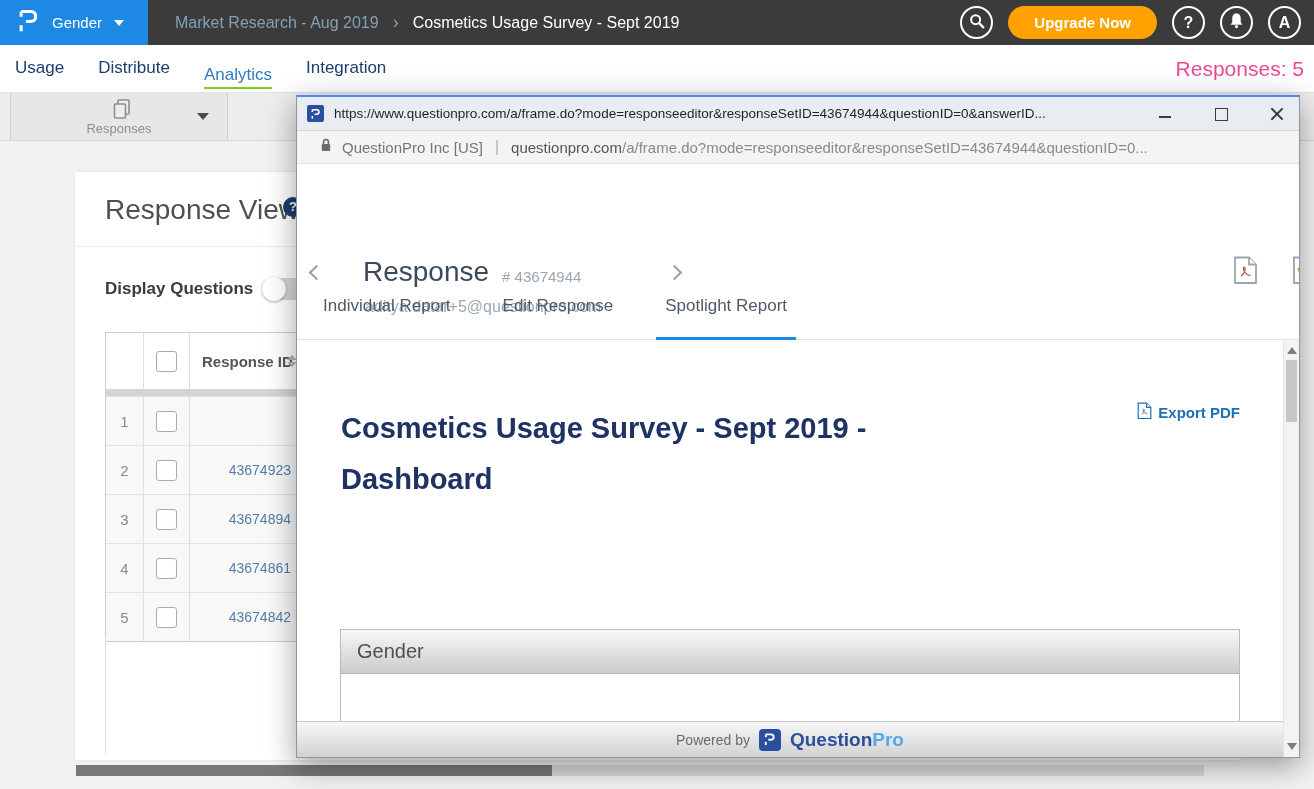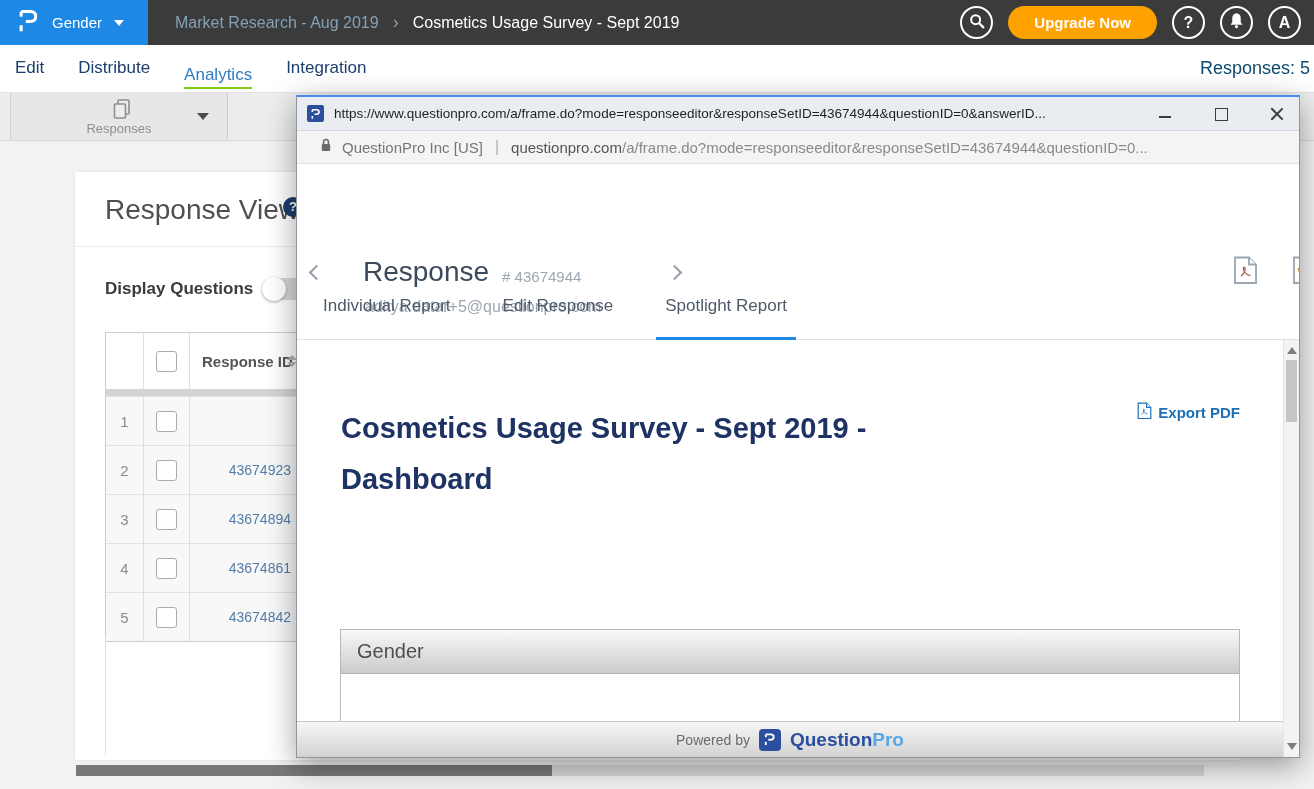--- a/index.html
+++ b/index.html
@@ -23,21 +23,21 @@
   .circle-btn { width:33px; height:33px; border:2px solid #fff; border-radius:50%; display:flex;
                 align-items:center; justify-content:center; color:#fff; font-size:16px; font-weight:bold; cursor:pointer; }
   .upgrade-btn { height:33px; padding:0 26px; border-radius:17px; background:#ffa200; color:#fff;
                  font-size:15px; font-weight:bold; display:flex; align-items:center; border:none; cursor:pointer; }
 
   
   .navbar { position:absolute; left:0; top:45px; width:1314px; height:48px; background:#fff;
             border-bottom:1px solid #e3e3e3; display:flex; align-items:center; padding-left:15px; gap:34px; }
   .nav-item { font-size:17px; color:#1c3e6e; cursor:pointer; padding-bottom:2px; }
   .nav-item.active { color:#2d7cc1; border-bottom:2px solid #84cc16;margin-top:16px; }
-  .nav-right { margin-left:auto; padding-right:4px; font-size:18px; color:#0c4a6e; }
+  .nav-right { margin-left:auto; padding-right:10px; font-size:21px; color:#ec4899; }
 
   
   .toolbar { position:absolute; left:0; top:93px; width:1314px; height:48px; background:#ededed;
              border-bottom:1px solid #d6d6d6; }
   .responses-tab { position:absolute; left:10px; top:0; width:218px; height:47px; background:#e7e7e7;
                    border-left:1px solid #cfcfcf; border-right:1px solid #cfcfcf; cursor:pointer; }
   .responses-tab .ic { position:absolute; left:99px; top:4px; }
   .responses-tab .lbl { position:absolute; left:0; right:0; bottom:4px; text-align:center; font-size:13px; color:#8f8f8f; }
   .tab-caret { position:absolute; left:197px; top:20px; width:0; height:0;
                border-left:6px solid transparent; border-right:6px solid transparent; border-top:7px solid #4a4a4a; cursor:pointer; }
@@ -186,21 +186,21 @@
             <path d="M10 1.5 C6.8 1.5 5 4 5 7.5 V12 L3 15 H17 L15 12 V7.5 C15 4 13.2 1.5 10 1.5 Z"></path>
             <circle cx="10" cy="17.2" r="1.8"></circle>
           </svg>
         </span>
       </div>
       <div class="circle-btn">A</div>
     </div>
   </div>
 
   <div class="navbar">
-    <span class="nav-item">Edit</span>
+    <span class="nav-item">Usage</span>
     <span class="nav-item">Distribute</span>
     <span class="nav-item active">Analytics</span>
     <span class="nav-item">Integration</span>
     <span class="nav-right">Responses: 5</span>
   </div>
 
   <div class="toolbar">
     <div class="responses-tab">
       <span class="ic">
         <svg width="24" height="24" viewBox="0 0 24 24" fill="none">

